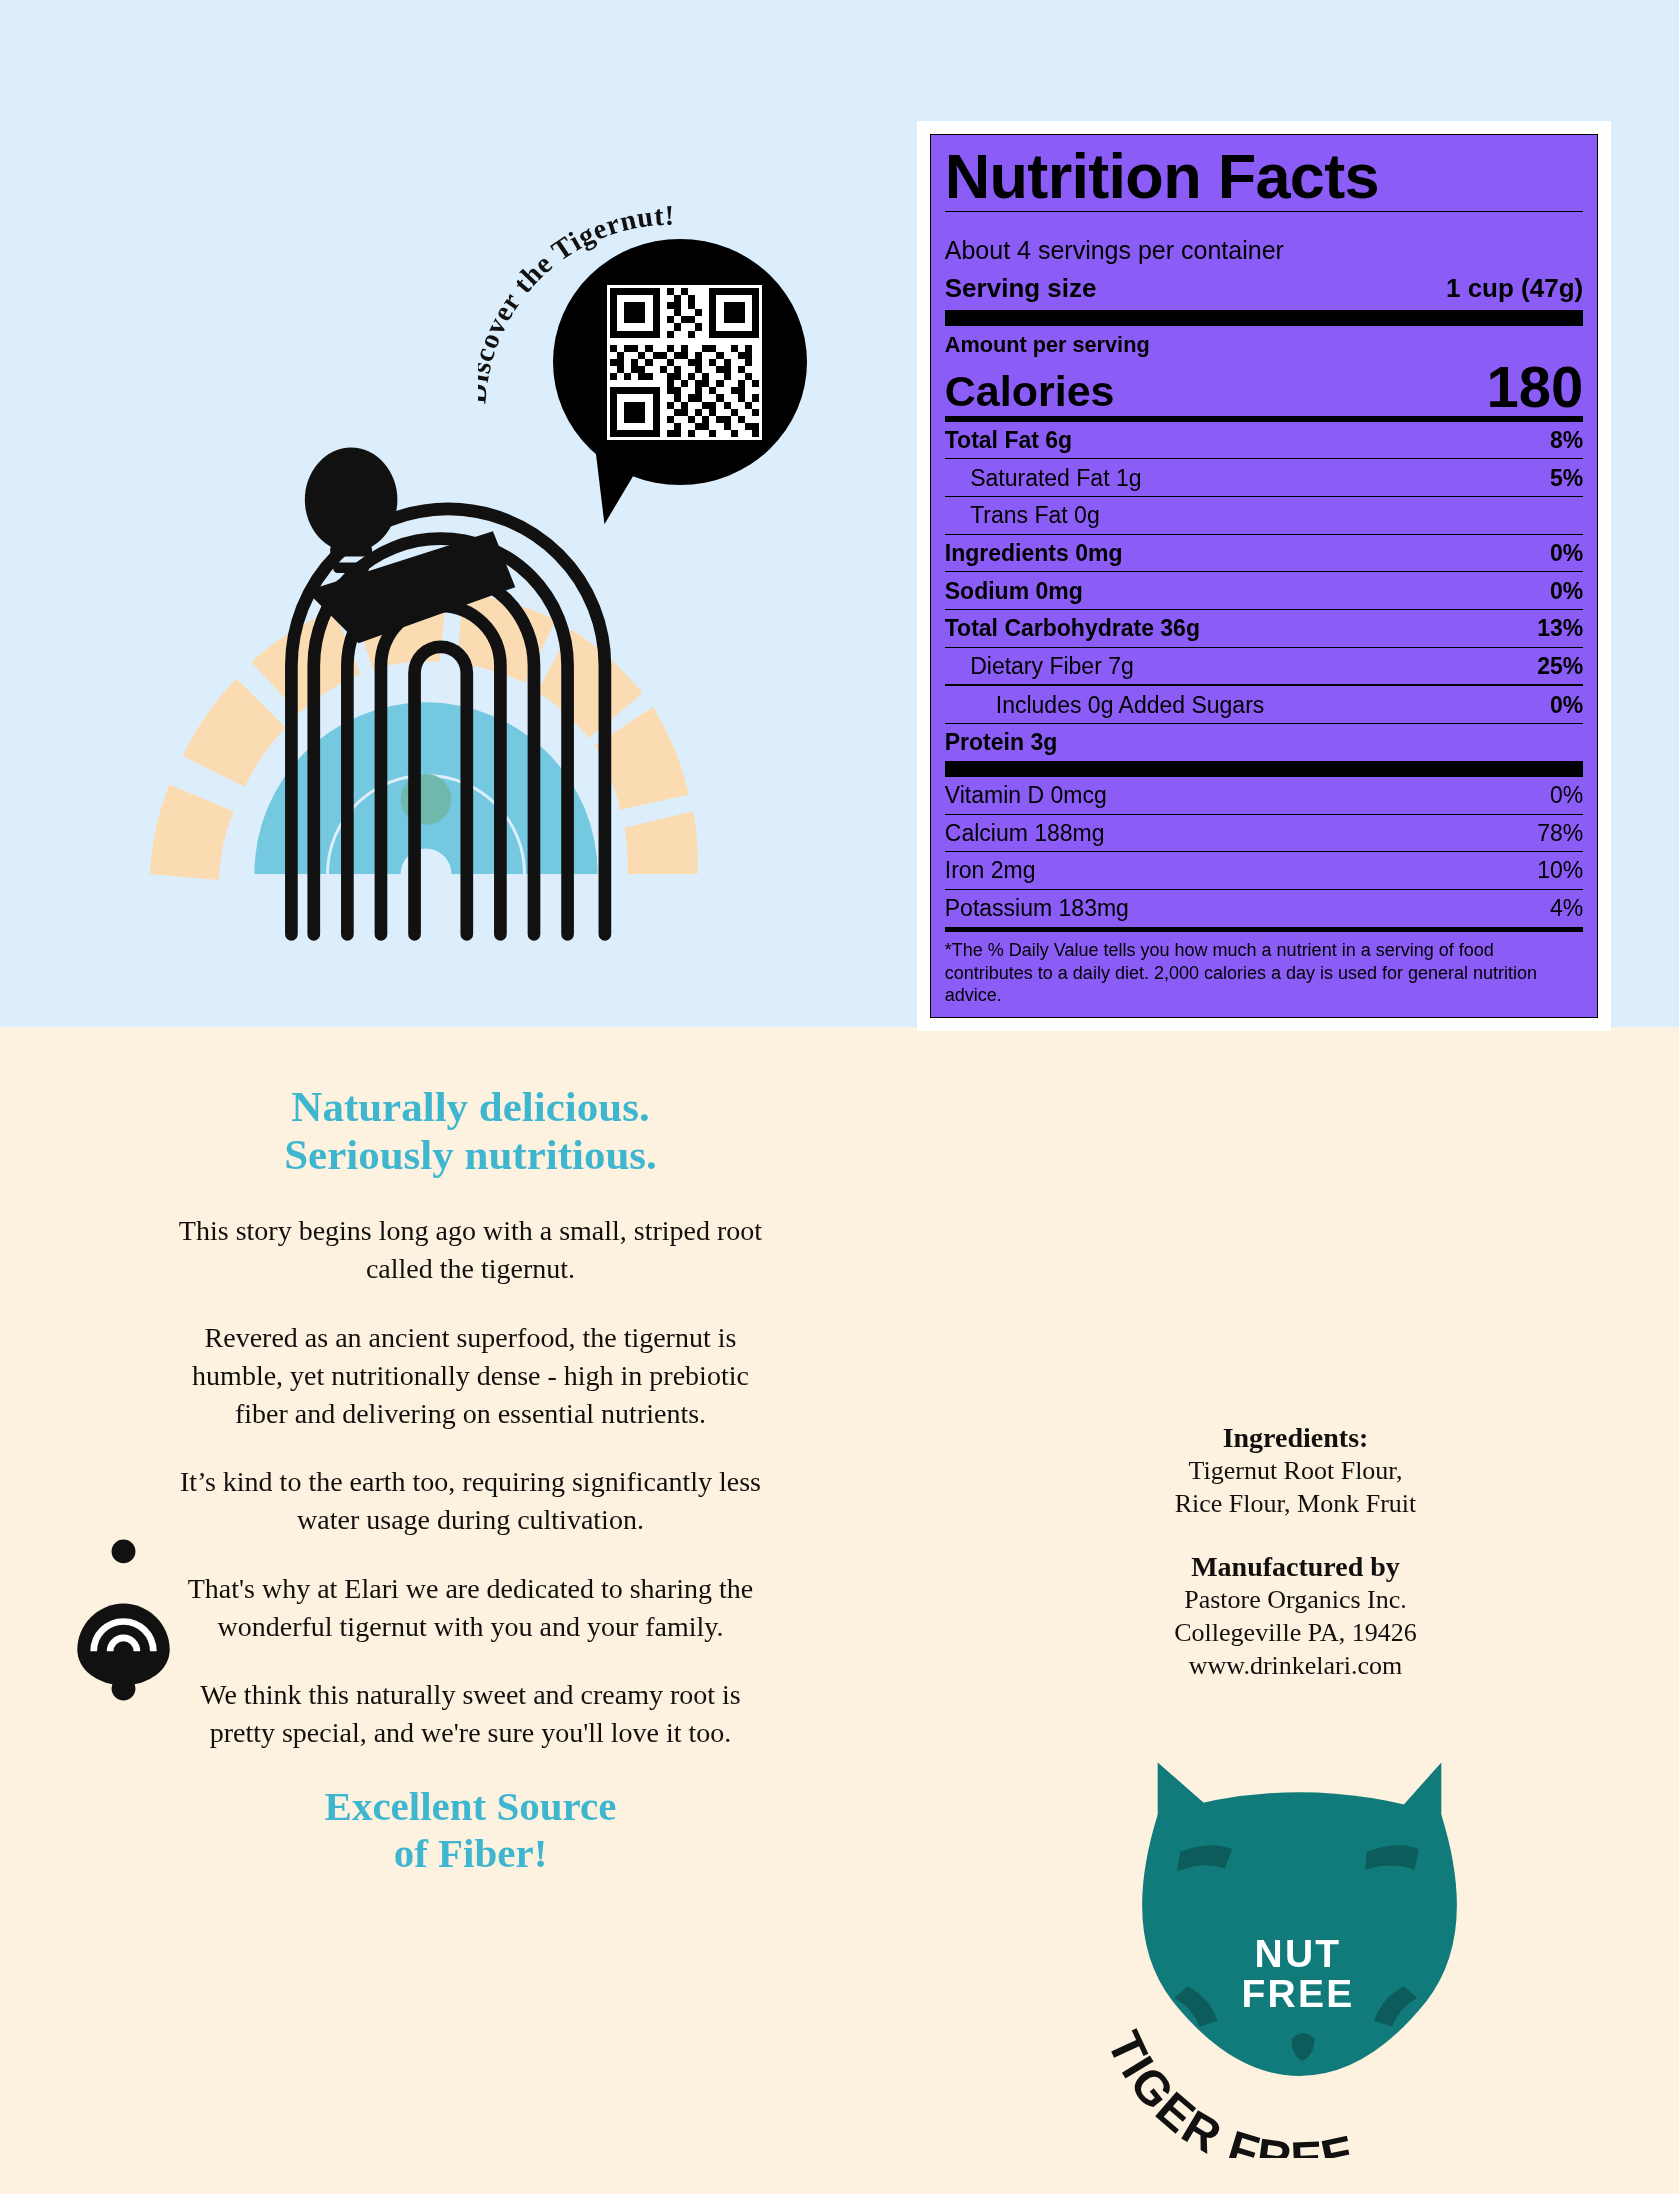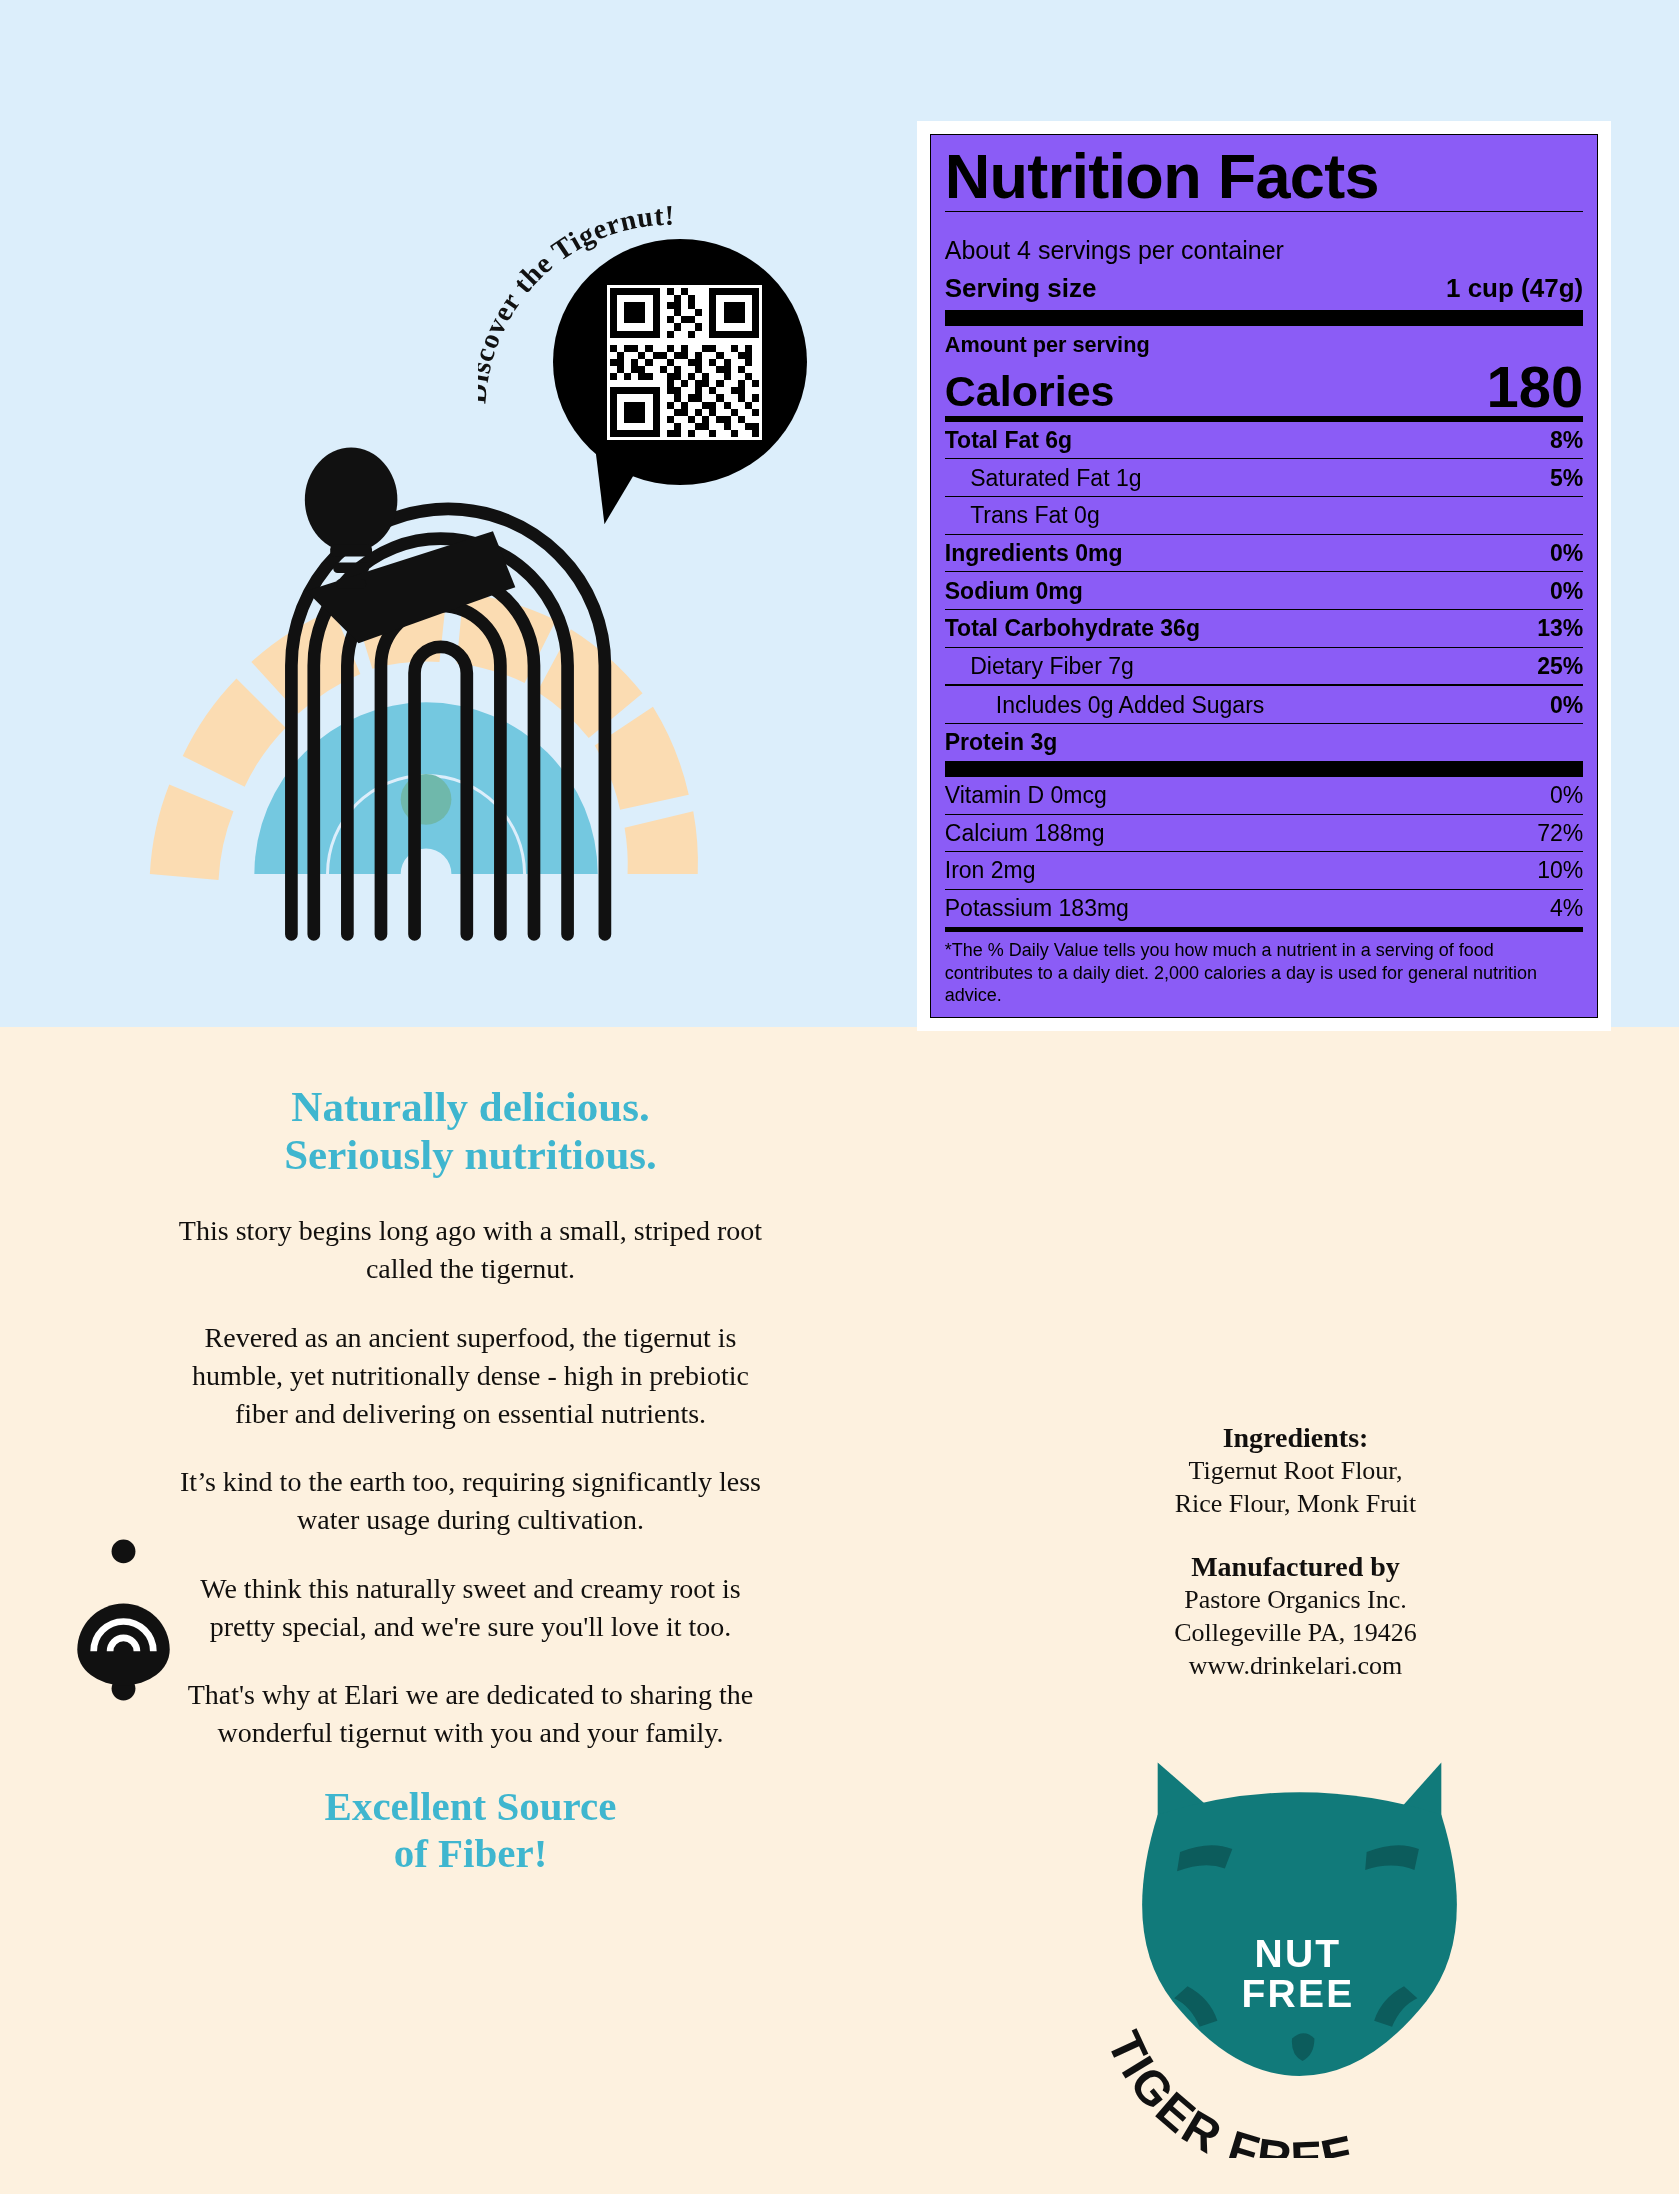--- a/index.html
+++ b/index.html
@@ -439,22 +439,22 @@
   </svg>
 
   <div class="left-col">
     <div class="headline">
       <div>Naturally delicious.</div>
       <div>Seriously nutritious.</div>
     </div>
     <p class="body-para">This story begins long ago with a small, striped root called the tigernut.</p>
     <p class="body-para">Revered as an ancient superfood, the tigernut is humble, yet nutritionally dense - high in prebiotic fiber and delivering on essential nutrients.</p>
     <p class="body-para">It’s kind to the earth too, requiring significantly less water usage during cultivation.</p>
+    <p class="body-para">That's why at Elari we are dedicated to sharing the wonderful tigernut with you and your family.</p>
     <p class="body-para">We think this naturally sweet and creamy root is pretty special, and we're sure you'll love it too.</p>
-    <p class="body-para">That's why at Elari we are dedicated to sharing the wonderful tigernut with you and your family.</p>
     <div class="closing">
       <div>Excellent Source</div>
       <div>of Fiber!</div>
     </div>
   </div>
 
   <div class="nutrition-wrap">
     <div class="nf">
       <div class="nf-title">Nutrition Facts</div>
       <div class="rule-thin"></div>
@@ -519,21 +519,21 @@
       </div>
       <div class="rule-thick"></div>
 
       <div class="nf-row nf-vit">
         <span>Vitamin D 0mcg</span>
         <span>0%</span>
       </div>
       <div class="rule-thin"></div>
       <div class="nf-row nf-vit">
         <span>Calcium 188mg</span>
-        <span>72%</span>
+        <span>78%</span>
       </div>
       <div class="rule-thin"></div>
       <div class="nf-row nf-vit">
         <span>Iron 2mg</span>
         <span>10%</span>
       </div>
       <div class="rule-thin"></div>
       <div class="nf-row nf-vit">
         <span>Potassium 183mg</span>
         <span>4%</span>

